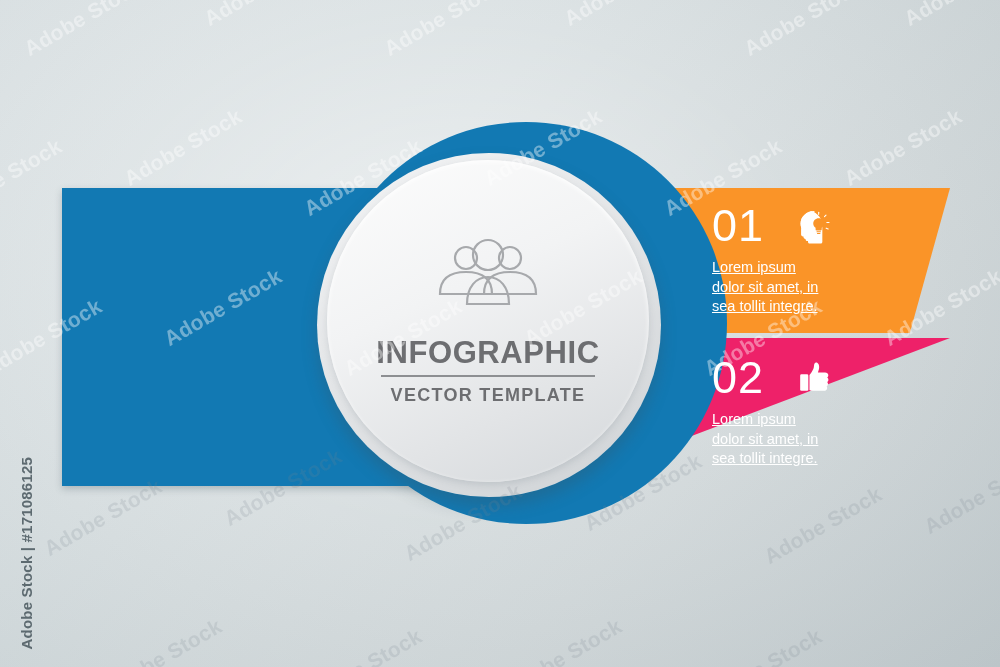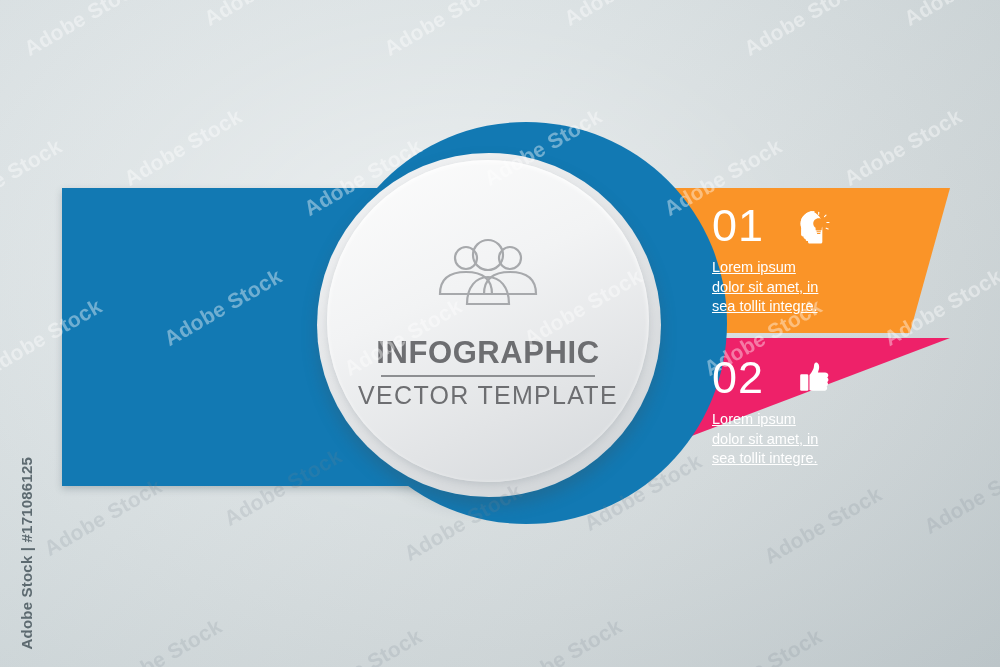--- a/index.html
+++ b/index.html
@@ -162,22 +162,22 @@
     line-height: 34px;
   }
   .title-rule {
     width: 214px;
     height: 2px;
     background: #8d8f92;
     margin: 5px 0 6px 0;
   }
   .title-sub {
     color: #6d6e71;
-    font-size: 25px;
-    font-weight: 400;
+    font-size: 18px;
+    font-weight: 700;
     letter-spacing: 1.3px;
     line-height: 24px;
   }
 
   
   .wm-layer {
     position: absolute;
     inset: 0;
     z-index: 20;
     pointer-events: none;

